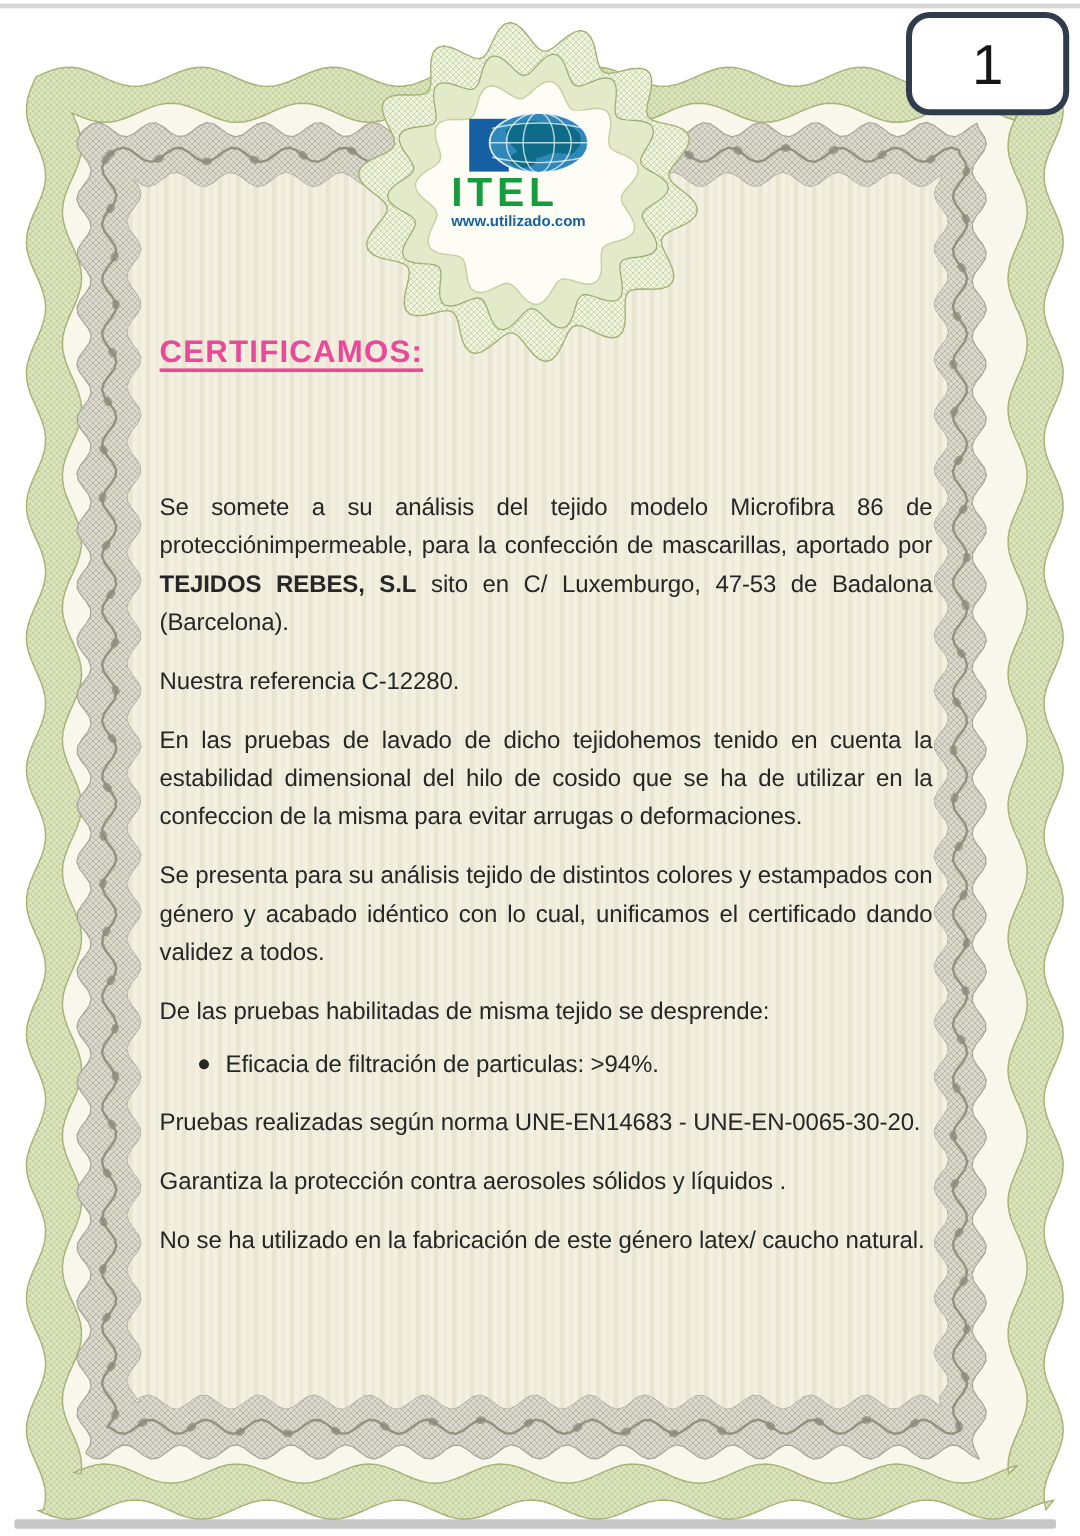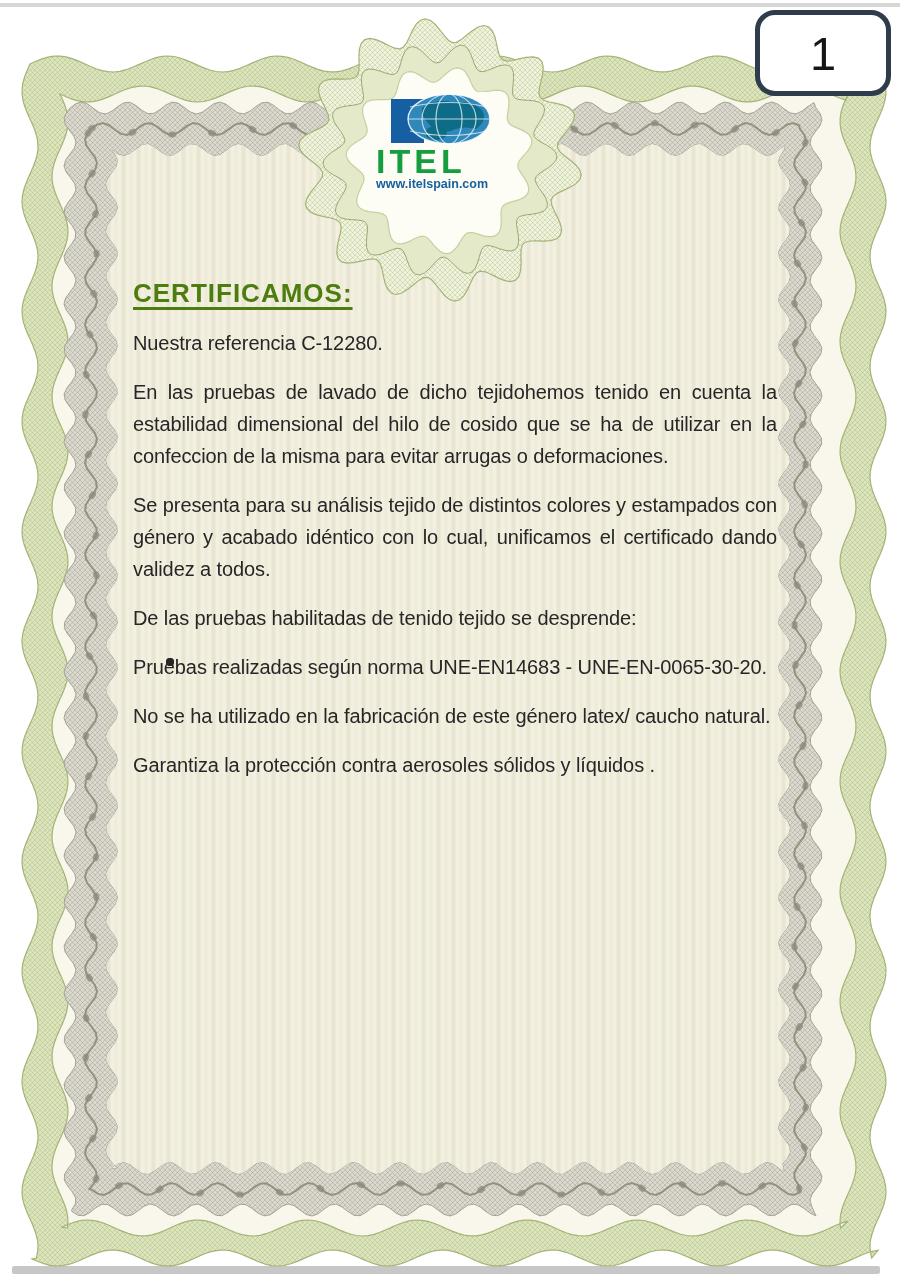--- a/index.html
+++ b/index.html
@@ -18,21 +18,21 @@
   .page-badge span{font-size:47px;color:#161616;line-height:1}
   #deco{position:absolute;left:0;top:0;z-index:1}
   
   .logo{position:absolute;left:376px;top:92px;width:132px;text-align:left;z-index:3}
   .logo-globe{display:block;margin:0 auto;width:104px;height:54px}
   .logo-word{font-size:34px;font-weight:bold;color:#169e3e;letter-spacing:4px;line-height:30px;margin-top:0}
   .logo-url{font-size:12.5px;font-weight:bold;color:#17629e;letter-spacing:0;margin-top:1px}
   
   .content{position:absolute;left:133px;top:276px;width:644px;z-index:2;color:#262626}
   .doc-heading{
-    font-size:26px;line-height:34px;margin:0;font-weight:bold;letter-spacing:1px;color:#4d7c0f;
+    font-size:26px;line-height:34px;margin:0;font-weight:bold;letter-spacing:1px;color:#ec4899;
     text-decoration:underline;text-decoration-thickness:3px;text-underline-offset:5px;display:inline-block;
   }
   .para{font-size:20px;line-height:32px;text-align:justify;margin:17px 0 0;letter-spacing:-0.1px}
   .para.first{margin-top:97px}
   .para b{font-weight:bold}
   .blist{margin:12px 0 0;padding:0;list-style:none}
   .blist li{position:relative;padding-left:55px;font-size:20px;line-height:32px;margin-bottom:8px;letter-spacing:-0.1px}
   .bullet-dot{position:absolute;left:33px;top:12px;width:8px;height:8px;border-radius:50%;background:#262626}
 </style>
 </head>
@@ -80,44 +80,46 @@
     <ellipse cx="46" cy="41" rx="11" ry="7" fill="#0d6a85" opacity="0.9"></ellipse>
     <ellipse cx="59" cy="27" rx="41" ry="25" fill="none" stroke="#ffffff" stroke-width="1.4" opacity="0.85"></ellipse>
     <ellipse cx="59" cy="27" rx="27" ry="25" fill="none" stroke="#ffffff" stroke-width="1.2" opacity="0.7"></ellipse>
     <ellipse cx="59" cy="27" rx="13" ry="25" fill="none" stroke="#ffffff" stroke-width="1.2" opacity="0.7"></ellipse>
     <path d="M20 15 Q59 6 97 15" fill="none" stroke="#ffffff" stroke-width="1.2" opacity="0.7"></path>
     <path d="M18 27 H100" fill="none" stroke="#ffffff" stroke-width="1.2" opacity="0.7"></path>
     <path d="M20 39 Q59 48 97 39" fill="none" stroke="#ffffff" stroke-width="1.2" opacity="0.7"></path>
     <path d="M88 4 Q100 10 100 22 L104 22 L104 0 L88 0Z" fill="#fdfcf5"></path>
   </svg>
   <div class="logo-word">ITEL</div>
-  <div class="logo-url">www.itelspain.com</div>
+  <div class="logo-url">www.utilizado.com</div>
 </div>
 
 <div class="content">
   <h1 class="doc-heading">CERTIFICAMOS:</h1>
 
+  <p class="para first"><span>Se somete a su análisis del tejido modelo Microfibra 86 de protecciónimpermeable, para la confección de mascarillas, aportado por </span><b>TEJIDOS REBES, S.L</b><span> sito en C/ Luxemburgo, 47-53 de Badalona (Barcelona).</span></p>
 
   <p class="para">Nuestra referencia C-12280.</p>
 
   <p class="para">En las pruebas de lavado de dicho tejidohemos tenido en cuenta la estabilidad dimensional del hilo de cosido que se ha de utilizar en la confeccion de la misma para evitar arrugas o deformaciones.</p>
 
   <p class="para">Se presenta para su análisis tejido de distintos colores y estampados con género y acabado idéntico con lo cual, unificamos el certificado dando validez a todos.</p>
 
-  <p class="para">De las pruebas habilitadas de tenido tejido se desprende:</p>
+  <p class="para">De las pruebas habilitadas de misma tejido se desprende:</p>
 
   <ul class="blist">
     <li>
       <span class="bullet-dot"></span>
     </li>
     <li>
       <span class="bullet-dot"></span>
+      <span>Eficacia de filtración de particulas: &gt;94%.</span>
     </li>
   </ul>
 
   <p class="para">Pruebas realizadas según norma UNE-EN14683 - UNE-EN-0065-30-20.</p>
 
+  <p class="para">Garantiza la protección contra aerosoles sólidos y líquidos .</p>
+
   <p class="para">No se ha utilizado en la fabricación de este género latex/ caucho natural.</p>
-
-  <p class="para">Garantiza la protección contra aerosoles sólidos y líquidos .</p>
 </div>
 
 <div class="bottom-bar"></div>
 
 </body></html>

